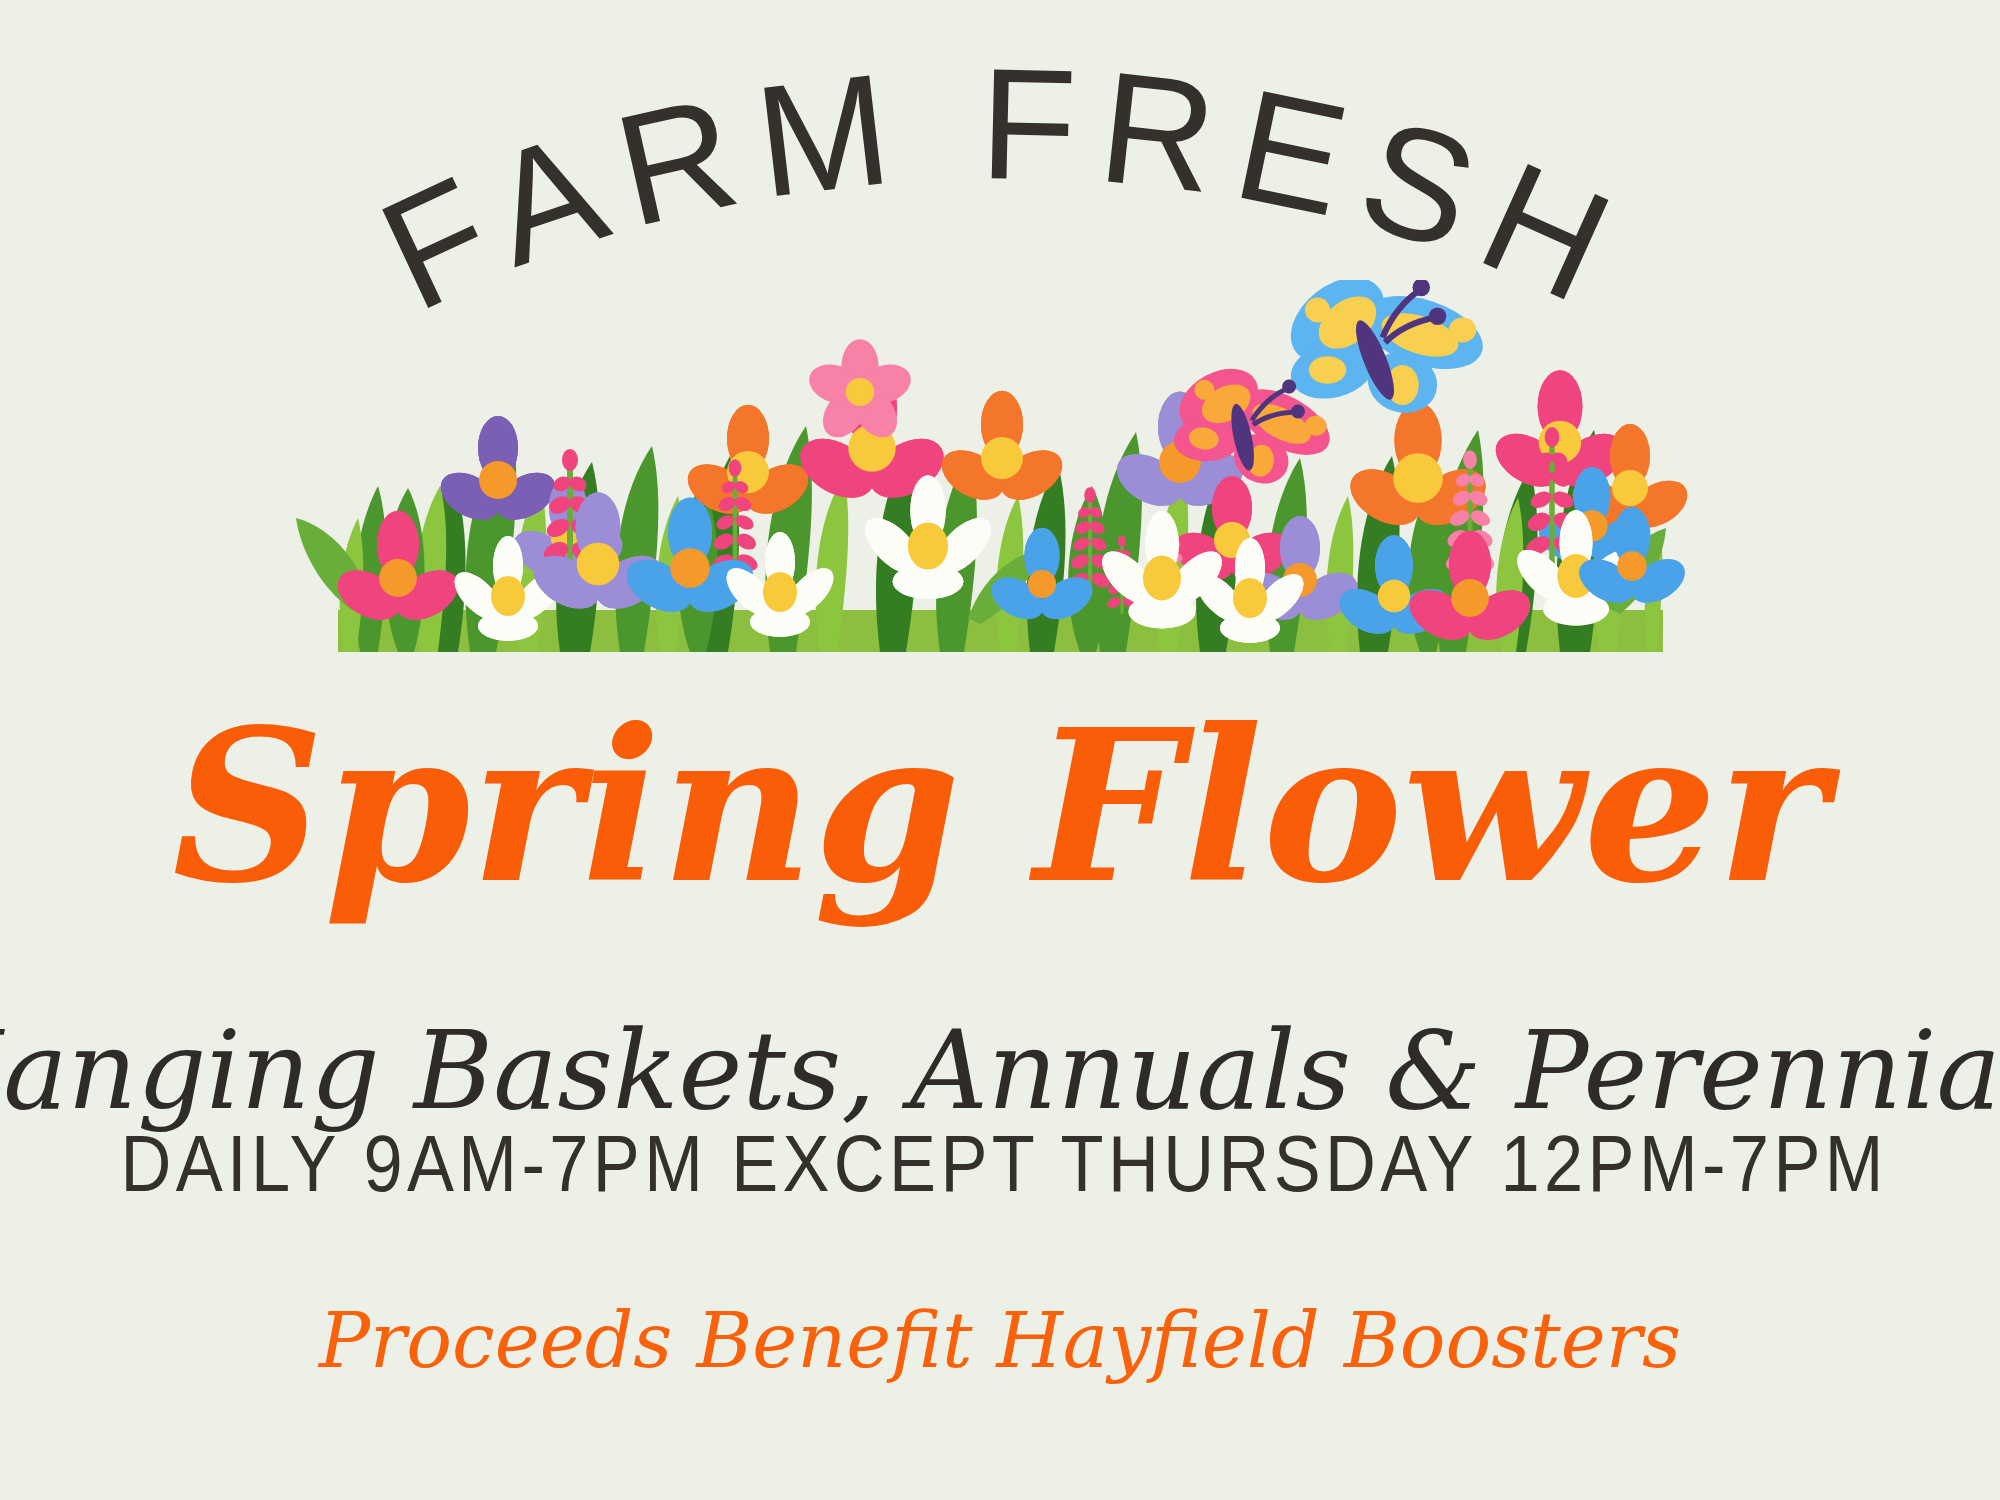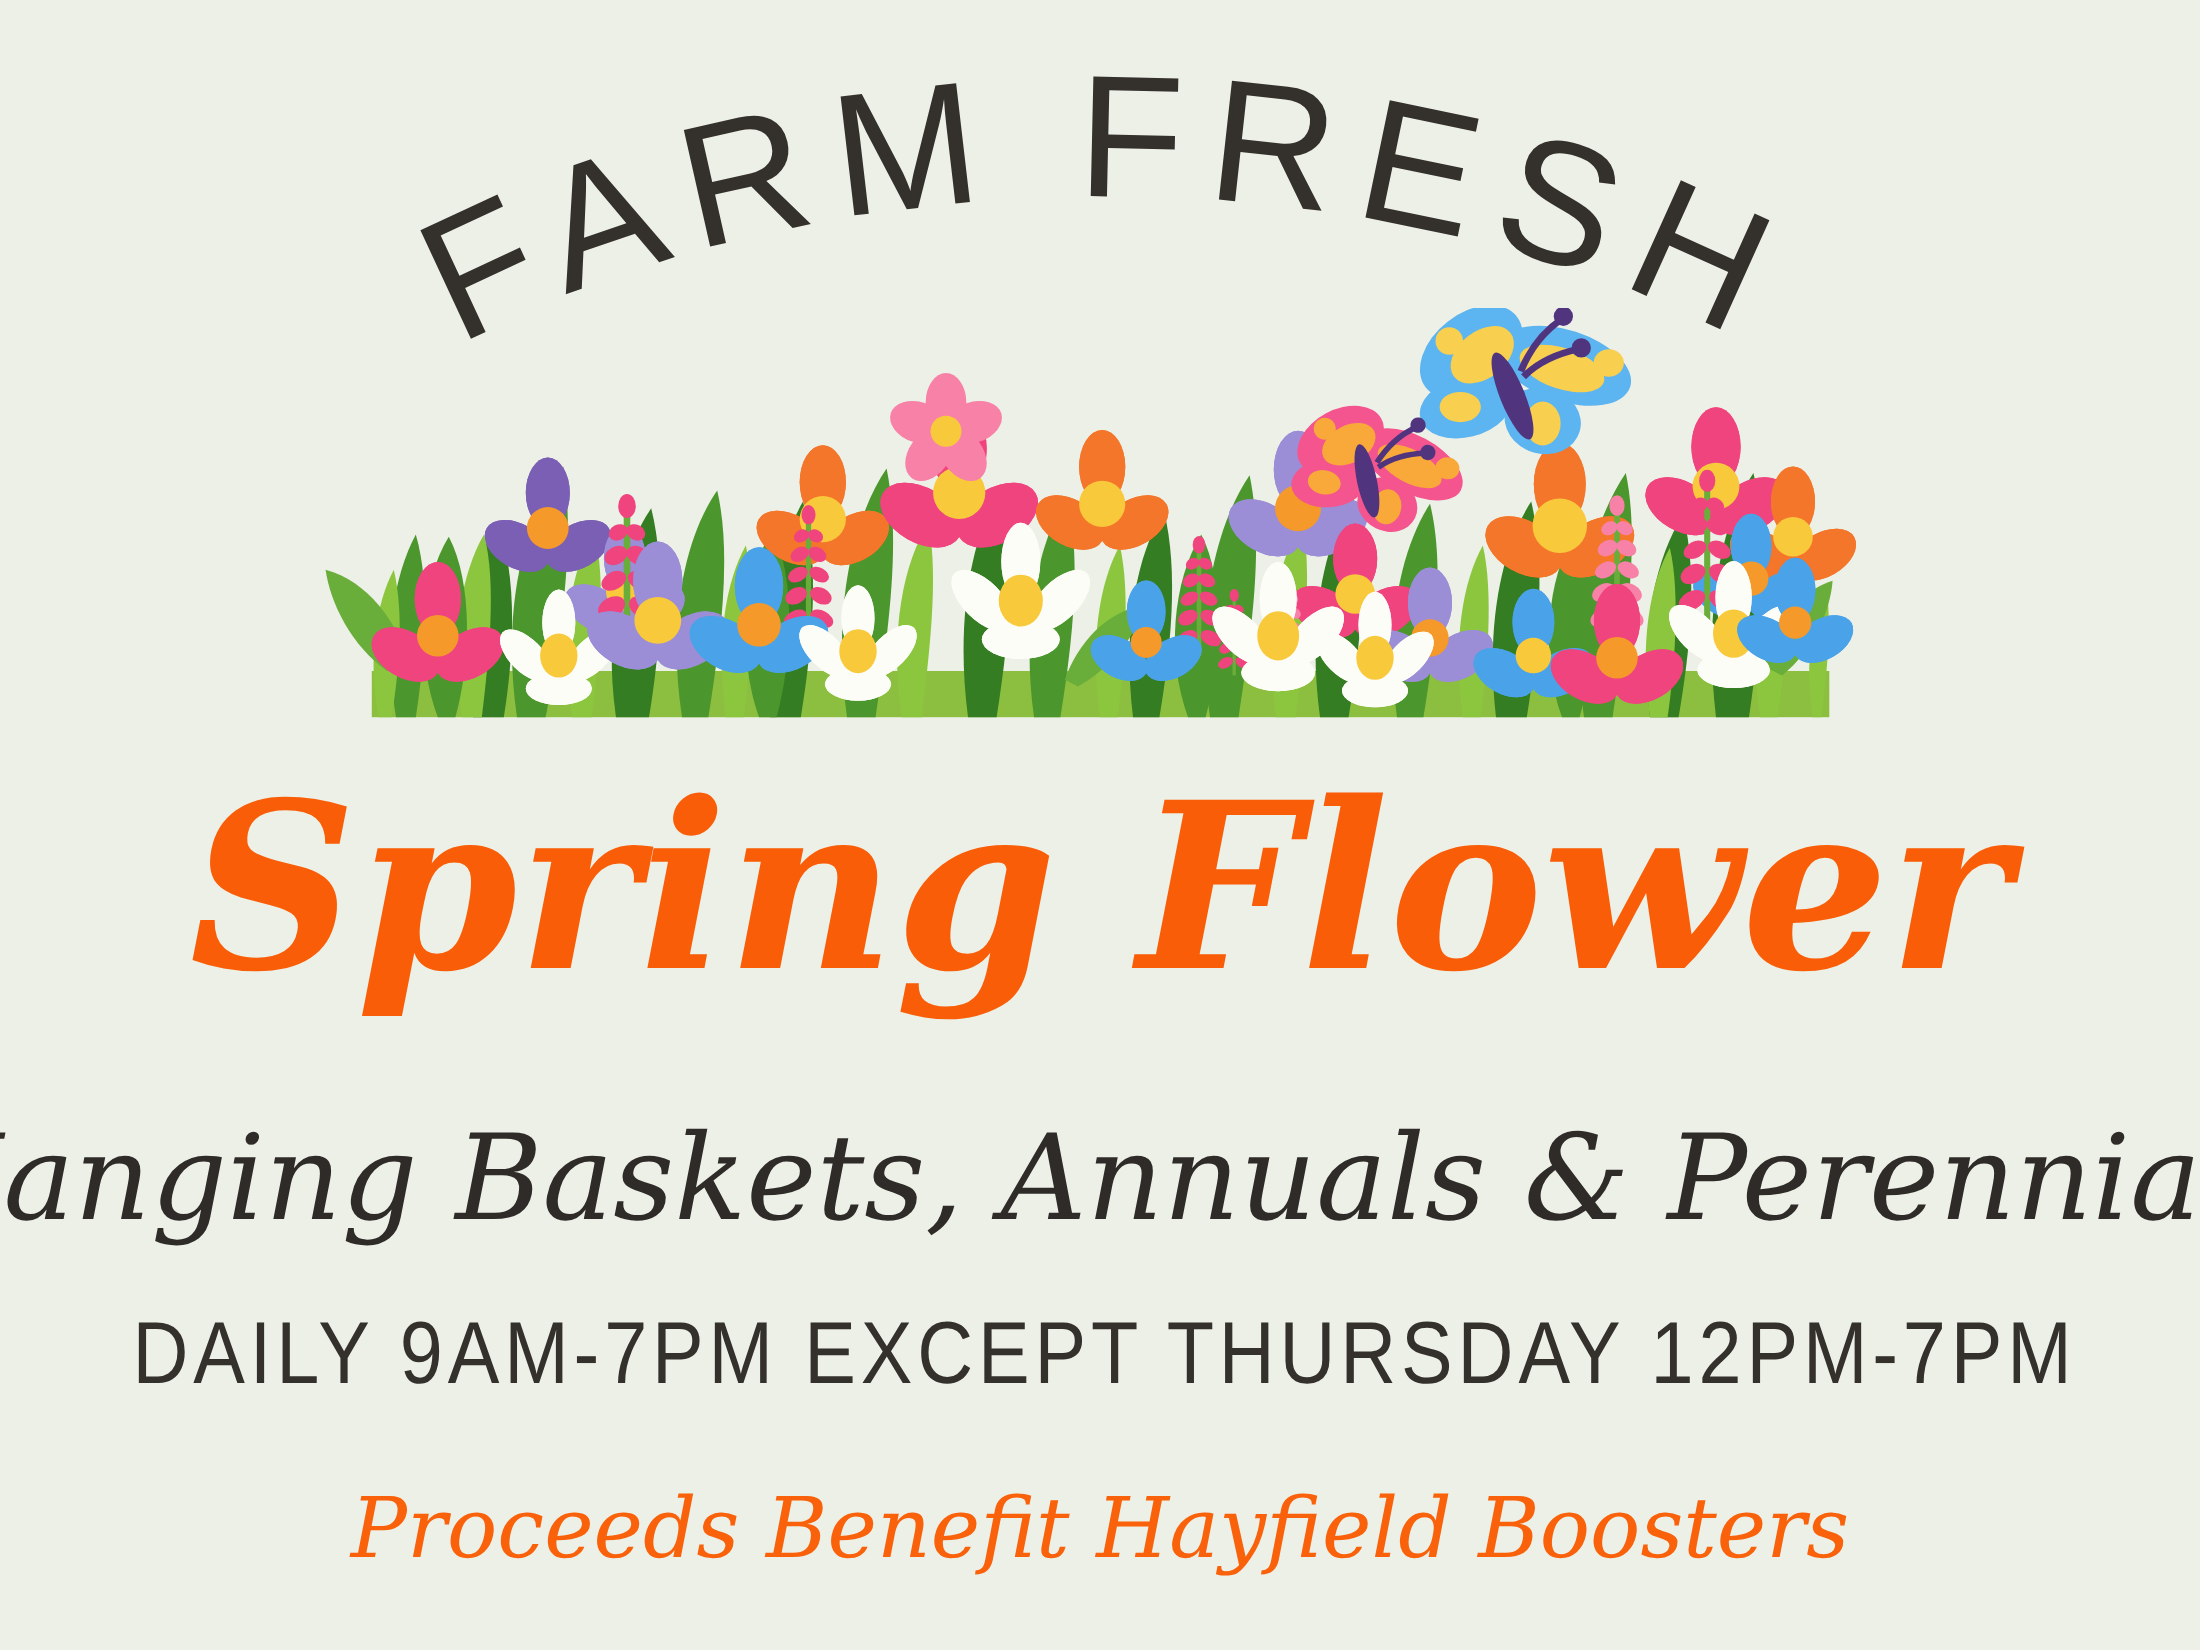--- a/index.html
+++ b/index.html
@@ -80,21 +80,21 @@
     font-size: 108px;
     font-style: italic;
     font-weight: 400;
     fill: #2f2b28;
   }
 
   
   #hours-line {
     position: absolute;
     left: 0;
-    top: 1190px;
+    top: 1124px;
     width: 2000px;
     height: 110px;
     text-align: left;
   }
   #hours-text {
     display: inline-block;
     font-family: "Liberation Sans", sans-serif;
     font-size: 80px;
     font-weight: 400;
     letter-spacing: 5px;
@@ -102,21 +102,21 @@
     transform: scaleX(0.88);
     transform-origin: center;
     white-space: nowrap;
     line-height: 1;
   }
 
   
   #proceeds-line {
     position: absolute;
     left: 0;
-    top: 1333px;
+    top: 1285px;
     width: 2000px;
     height: 120px;
   }
   #proceeds-line svg { display: block; width: 2000px; height: 120px; }
   #proceeds-line text {
     font-family: "DejaVu Serif", serif;
     font-size: 76px;
     font-style: italic;
     font-weight: 400;
     fill: #f9610b;

